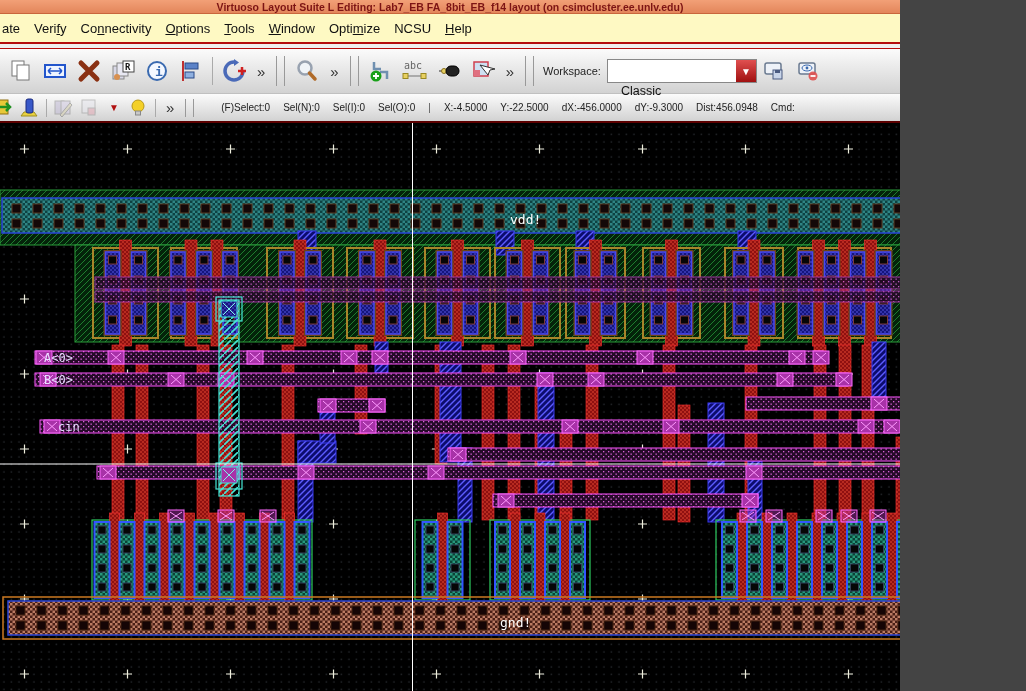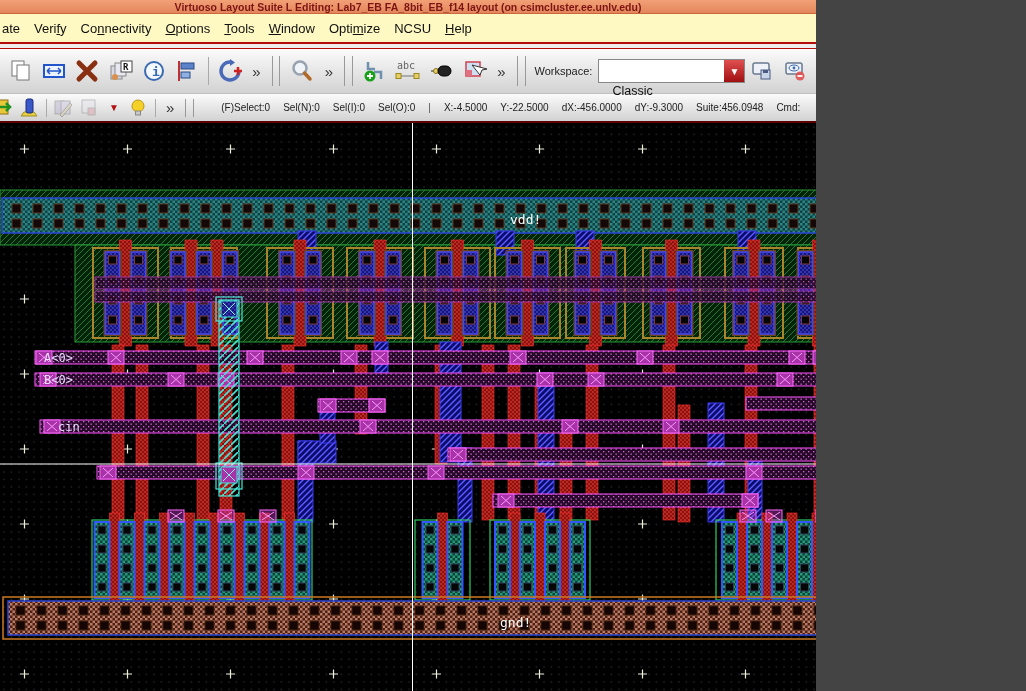--- a/index.html
+++ b/index.html
@@ -1,16 +1,16 @@
 <!DOCTYPE html>
 <html><head>
 <meta charset="utf-8">
 <style>
   html,body{margin:0;padding:0;background:#444;}
-  #app{position:relative;width:816px;height:691px;overflow:hidden;background:#d8d4cc;font-family:"Liberation Sans",sans-serif;}
+  #app{position:relative;width:900px;height:691px;overflow:hidden;background:#d8d4cc;font-family:"Liberation Sans",sans-serif;}
   
   .titlebar{height:13px;background:linear-gradient(#f2a077,#e3865b);border-bottom:1px solid #c9663c;
     display:flex;align-items:center;justify-content:center;font-size:10.5px;font-weight:bold;color:#7c1414;}
   
   .menubar{height:28px;background:#fef9c3;display:flex;align-items:center;font-size:13px;color:#111;padding-left:0;}
   .menubar .mitem{padding:4px 7px;cursor:default;}
   .menubar .mitem:first-child{padding-left:2px;}
   .menubar u{text-decoration:underline;}
   .redline{height:4px;background:#efefef;border-top:2px solid #b40d0d;border-bottom:1px solid #b40d0d;}
   
@@ -208,21 +208,21 @@
     <div class="statusbar" id="statusbar">
         <span class="sfield">(F)Select:0</span>
         <span class="sfield">Sel(N):0</span>
         <span class="sfield">Sel(I):0</span>
         <span class="sfield">Sel(O):0</span>
         <span class="pipe">|</span>
         <span class="sfield">X:-4.5000</span>
         <span class="sfield">Y:-22.5000</span>
         <span class="sfield">dX:-456.0000</span>
         <span class="sfield">dY:-9.3000</span>
-        <span class="sfield">Suite:456.0948</span>
+        <span class="sfield">Dist:456.0948</span>
         <span class="sfield">Cmd:</span>
       </div>
   </div>
 
   <div id="canvaswrap">
     <svg id="cv" width="1026" height="571" viewBox="0 0 1026 571">
         <defs>
           <pattern id="dots" width="7.5" height="7.5" patternUnits="userSpaceOnUse">
             <rect width="7.5" height="7.5" fill="#000"></rect>
             <rect x="3.4" y="3.4" width="1" height="1" fill="#8a95a5" fill-opacity="0.55"></rect>

